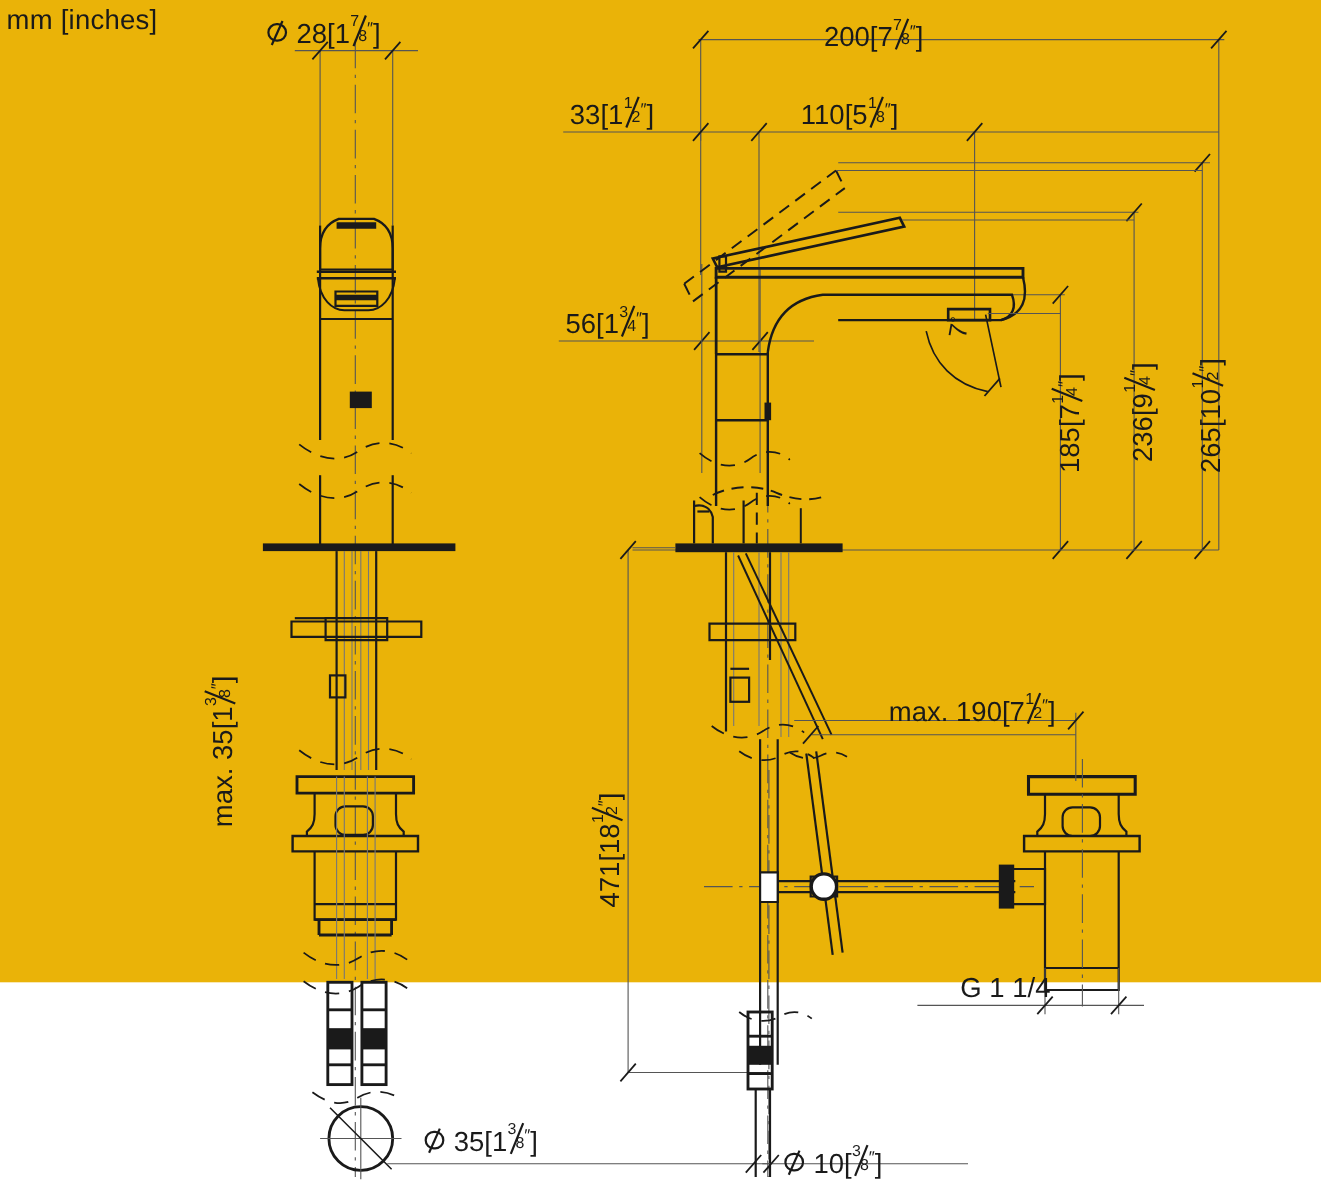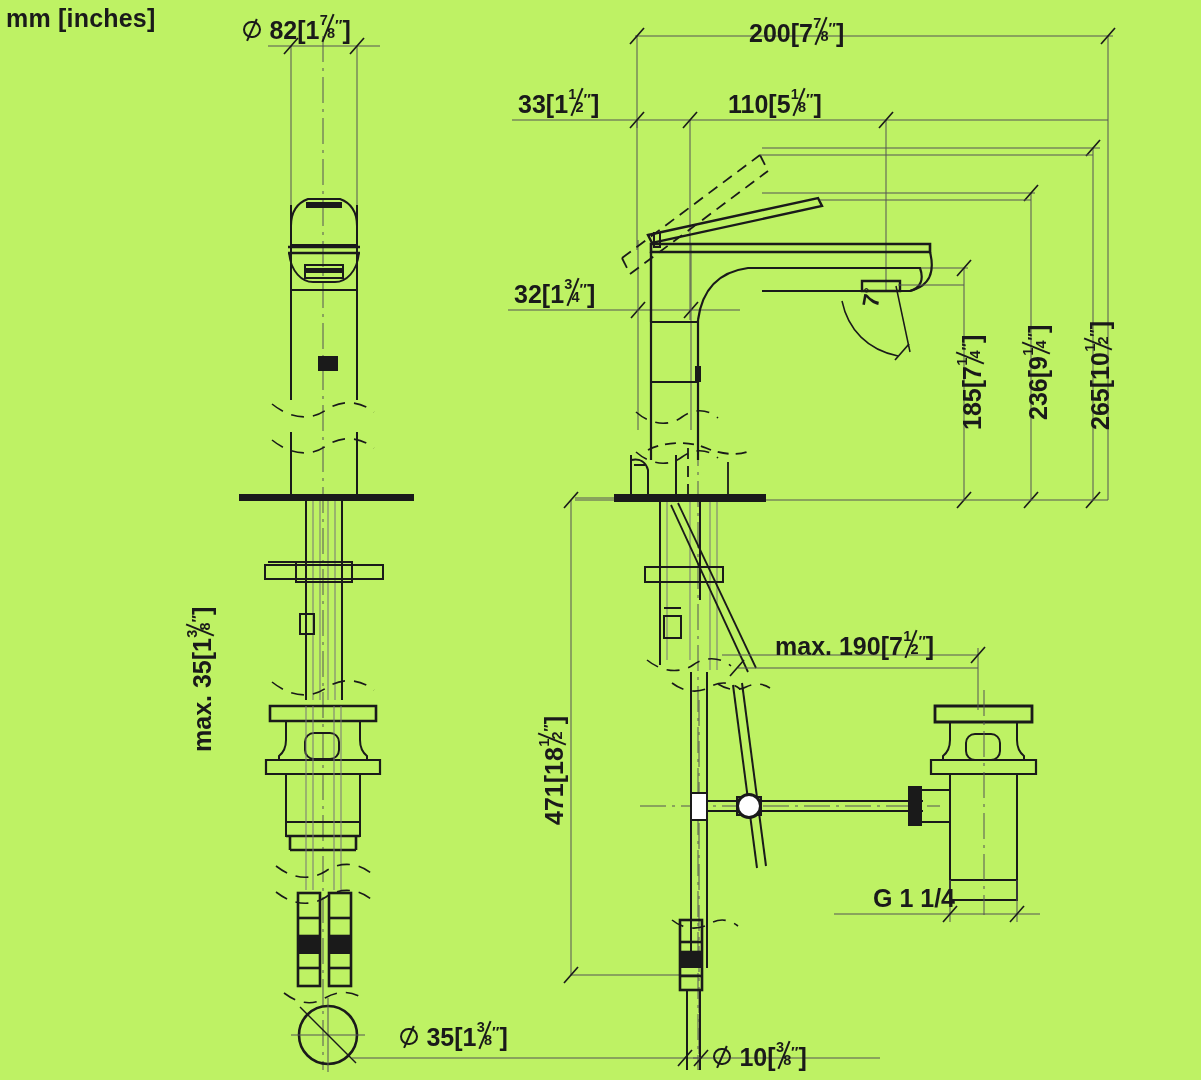--- a/index.html
+++ b/index.html
@@ -1,18 +1,18 @@
 <!DOCTYPE html>
 <html><head>
 <meta charset="utf-8">
 <style>
   html,body{margin:0;padding:0;background:#ffffff;}
   body{width:1201px;height:1080px;overflow:hidden;
        font-family:"Liberation Sans",sans-serif;color:#1a1a1a;}
-  #sheet{position:relative;width:1201px;height:1080px;background:#bef264;font-weight:bold;}
+  #sheet{position:relative;width:1201px;height:893px;background:#eab308;}
   #sheet svg{position:absolute;left:0;top:0;}
   .unit-note{position:absolute;left:6px;top:4px;font-size:25px;letter-spacing:.2px;
              color:#1a1a1a;white-space:nowrap;}
   
   .dim{position:absolute;white-space:nowrap;font-size:25px;color:#1a1a1a;line-height:1;}
   .dim.vert{transform-origin:0 0;}
   .frac{display:inline-block;position:relative;vertical-align:baseline;width:.62em;height:1em;}
   .frac i{position:absolute;font-style:normal;font-size:.58em;line-height:1;}
   .frac i.n{left:.02em;top:-.10em;}
   .frac i.d{left:.52em;top:.80em;}
@@ -468,37 +468,37 @@
       </g>
       <g stroke-width="1.6">
         <line x1="895" y1="360" x2="909" y2="344"></line>
       </g>
 
     </g>
   </svg>
 
   <div class="dim" style="left:243px; top:14px;">
     <span class="dia"><s></s><u></u></span>
-    <span>82</span><span class="brk">[</span><span>1</span><span class="frac"><i class="n">7</i><b></b><i class="d">8</i></span><span class="qt">″</span><span class="brk">]</span>
+    <span>28</span><span class="brk">[</span><span>1</span><span class="frac"><i class="n">7</i><b></b><i class="d">8</i></span><span class="qt">″</span><span class="brk">]</span>
   </div>
 
   <div class="dim" style="left:722px; top:17px;margin-left:27px;">
     <span>200</span><span class="brk">[</span><span>7</span><span class="frac"><i class="n">7</i><b></b><i class="d">8</i></span><span class="qt">″</span><span class="brk">]</span>
   </div>
 
   <div class="dim" style="left:518px; top:88px;">
     <span>33</span><span class="brk">[</span><span>1</span><span class="frac"><i class="n">1</i><b></b><i class="d">2</i></span><span class="qt">″</span><span class="brk">]</span>
   </div>
 
   <div class="dim" style="left:728px; top:88px;">
     <span>110</span><span class="brk">[</span><span>5</span><span class="frac"><i class="n">1</i><b></b><i class="d">8</i></span><span class="qt">″</span><span class="brk">]</span>
   </div>
 
   <div class="dim" style="left:514px; top:278px;">
-    <span>32</span><span class="brk">[</span><span>1</span><span class="frac"><i class="n">3</i><b></b><i class="d">4</i></span><span class="qt">″</span><span class="brk">]</span>
+    <span>56</span><span class="brk">[</span><span>1</span><span class="frac"><i class="n">3</i><b></b><i class="d">4</i></span><span class="qt">″</span><span class="brk">]</span>
   </div>
 
   <div class="dim vert" style="left:956px; top:430px; transform:rotate(-90deg);">
     <span>185</span><span class="brk">[</span><span>7</span><span class="frac"><i class="n">1</i><b></b><i class="d">4</i></span><span class="qt">″</span><span class="brk">]</span>
   </div>
 
   <div class="dim vert" style="left:1022px; top:420px; transform:rotate(-90deg);">
     <span>236</span><span class="brk">[</span><span>9</span><span class="frac"><i class="n">1</i><b></b><i class="d">4</i></span><span class="qt">″</span><span class="brk">]</span>
   </div>
 
@@ -507,27 +507,27 @@
   </div>
 
   <div class="dim vert" style="left:186px; top:752px; transform:rotate(-90deg);">
     <span>max.</span>&nbsp;<span>35</span><span class="brk">[</span><span>1</span><span class="frac"><i class="n">3</i><b></b><i class="d">8</i></span><span class="qt">″</span><span class="brk">]</span>
   </div>
 
   <div class="dim vert" style="left:538px; top:825px; transform:rotate(-90deg);">
     <span>471</span><span class="brk">[</span><span>18</span><span class="frac"><i class="n">1</i><b></b><i class="d">2</i></span><span class="qt">″</span><span class="brk">]</span>
   </div>
 
-  <div class="dim" style="left:775px; top:630px;">
+  <div class="dim" style="left:808px; top:630px;">
     <span>max.</span>&nbsp;<span>190</span><span class="brk">[</span><span>7</span><span class="frac"><i class="n">1</i><b></b><i class="d">2</i></span><span class="qt">″</span><span class="brk">]</span>
   </div>
 
   <div class="dim" style="left:845px; top:886px;margin-left:28px;">G 1 1/4</div>
 
-  <div class="dim" style="left:400px; top:1021px;">
+  <div class="dim" style="left:386px; top:1021px;">
     <span class="dia"><s></s><u></u></span>
     <span>35</span><span class="brk">[</span><span>1</span><span class="frac"><i class="n">3</i><b></b><i class="d">8</i></span><span class="qt">″</span><span class="brk">]</span>
   </div>
 
   <div class="dim" style="left:713px; top:1021px;margin-top:20px;">
     <span class="dia"><s></s><u></u></span>
     <span>10</span><span class="brk">[</span><span></span><span class="frac"><i class="n">3</i><b></b><i class="d">8</i></span><span class="qt">″</span><span class="brk">]</span>
   </div>
 
   <div class="dim" style="left:859px; top:305px; transform:rotate(-80deg); transform-origin:0 0; font-size:23px;">

